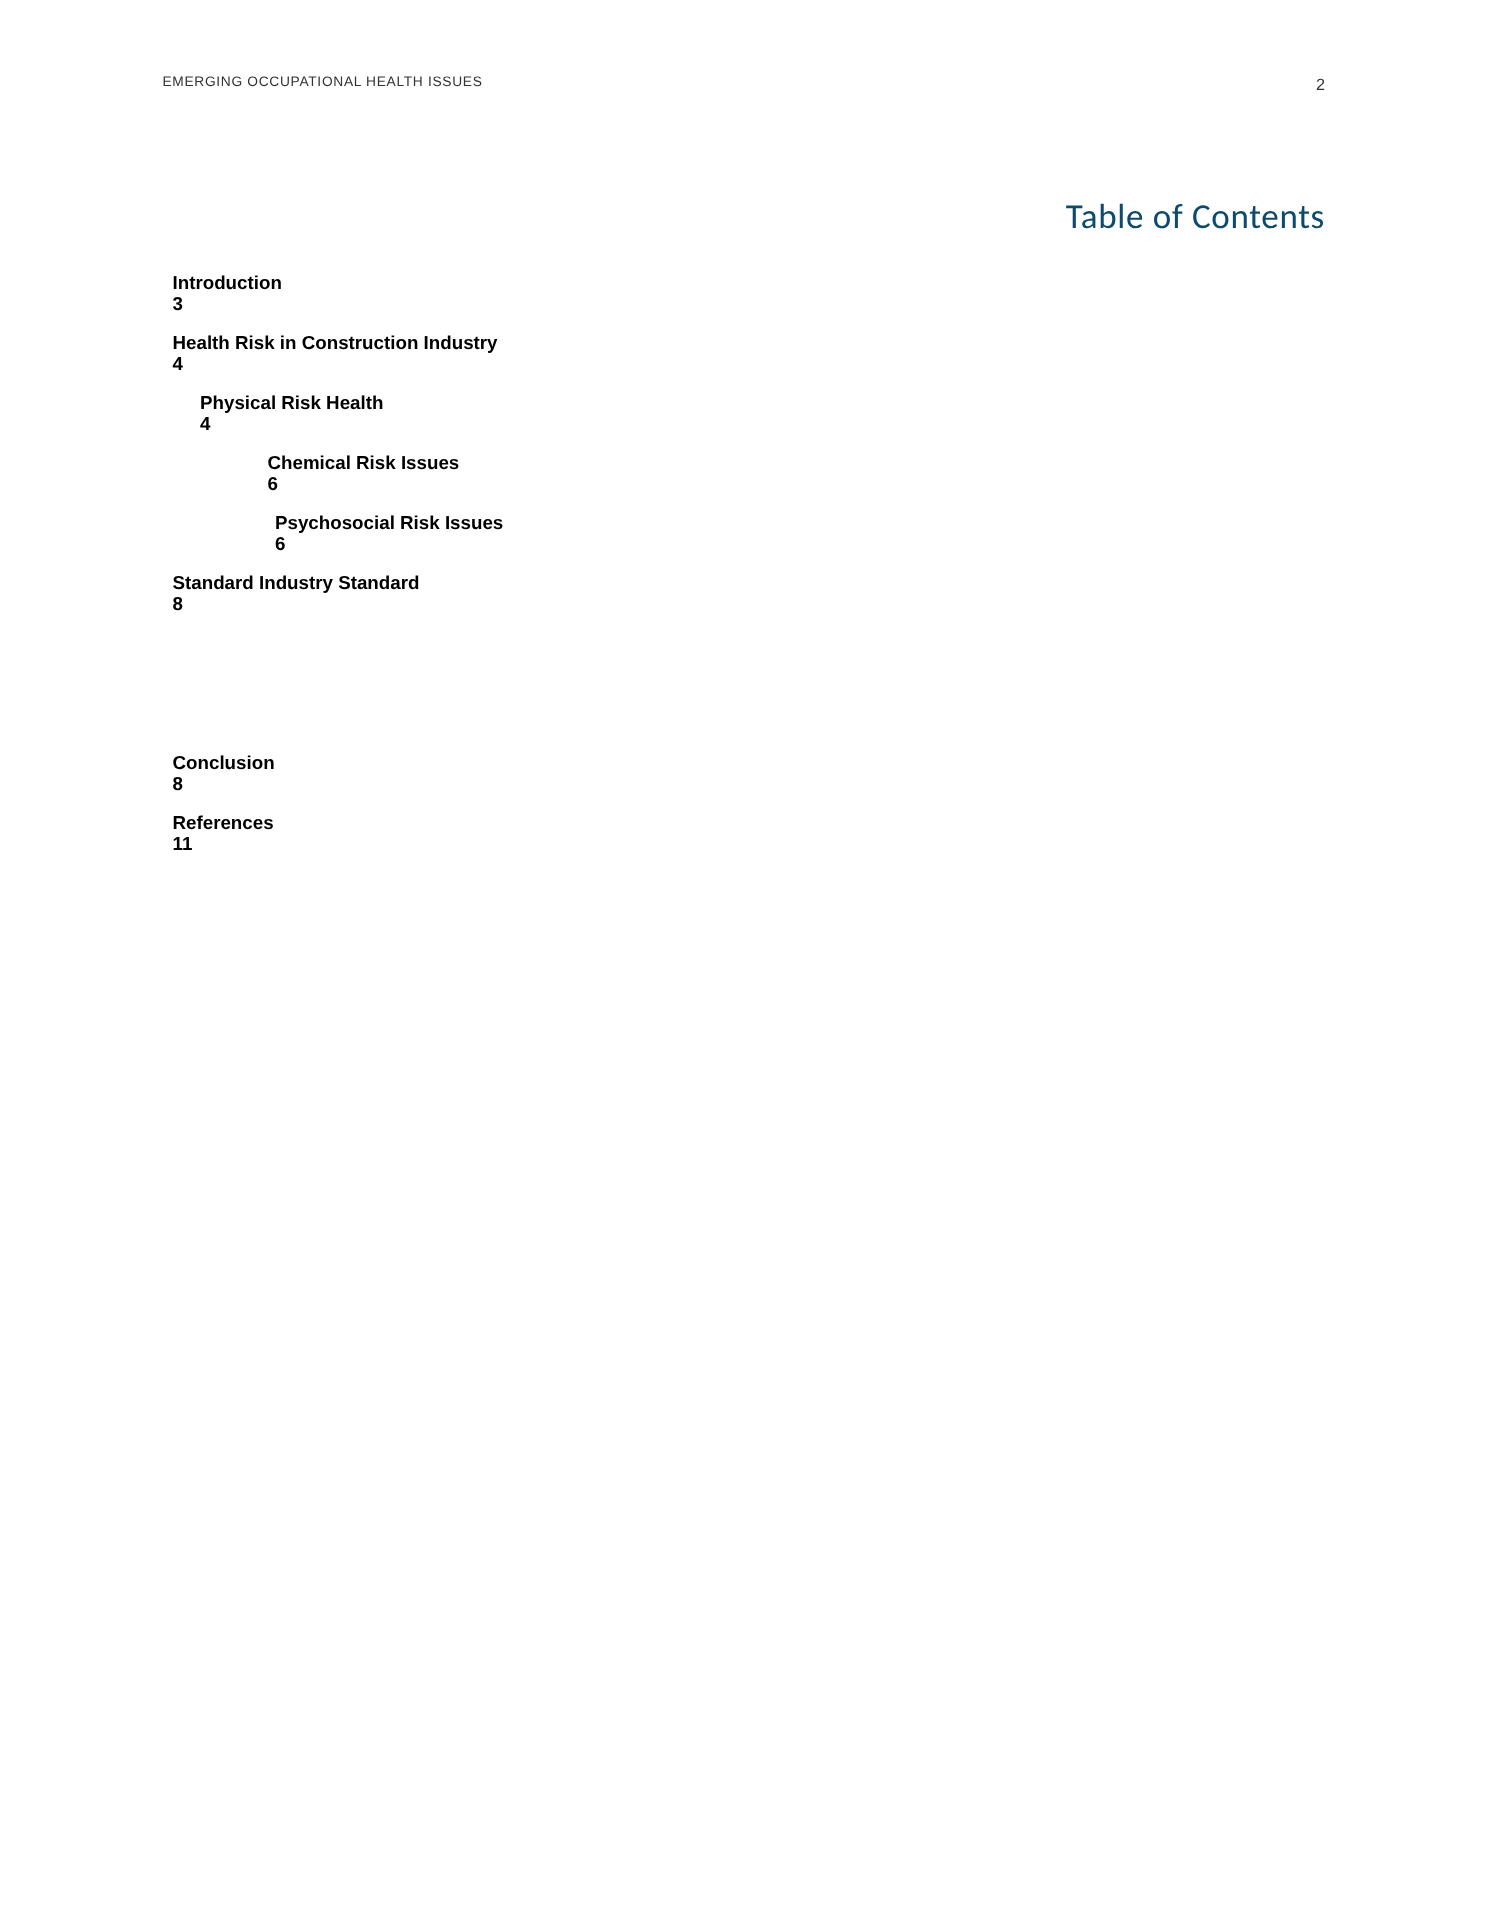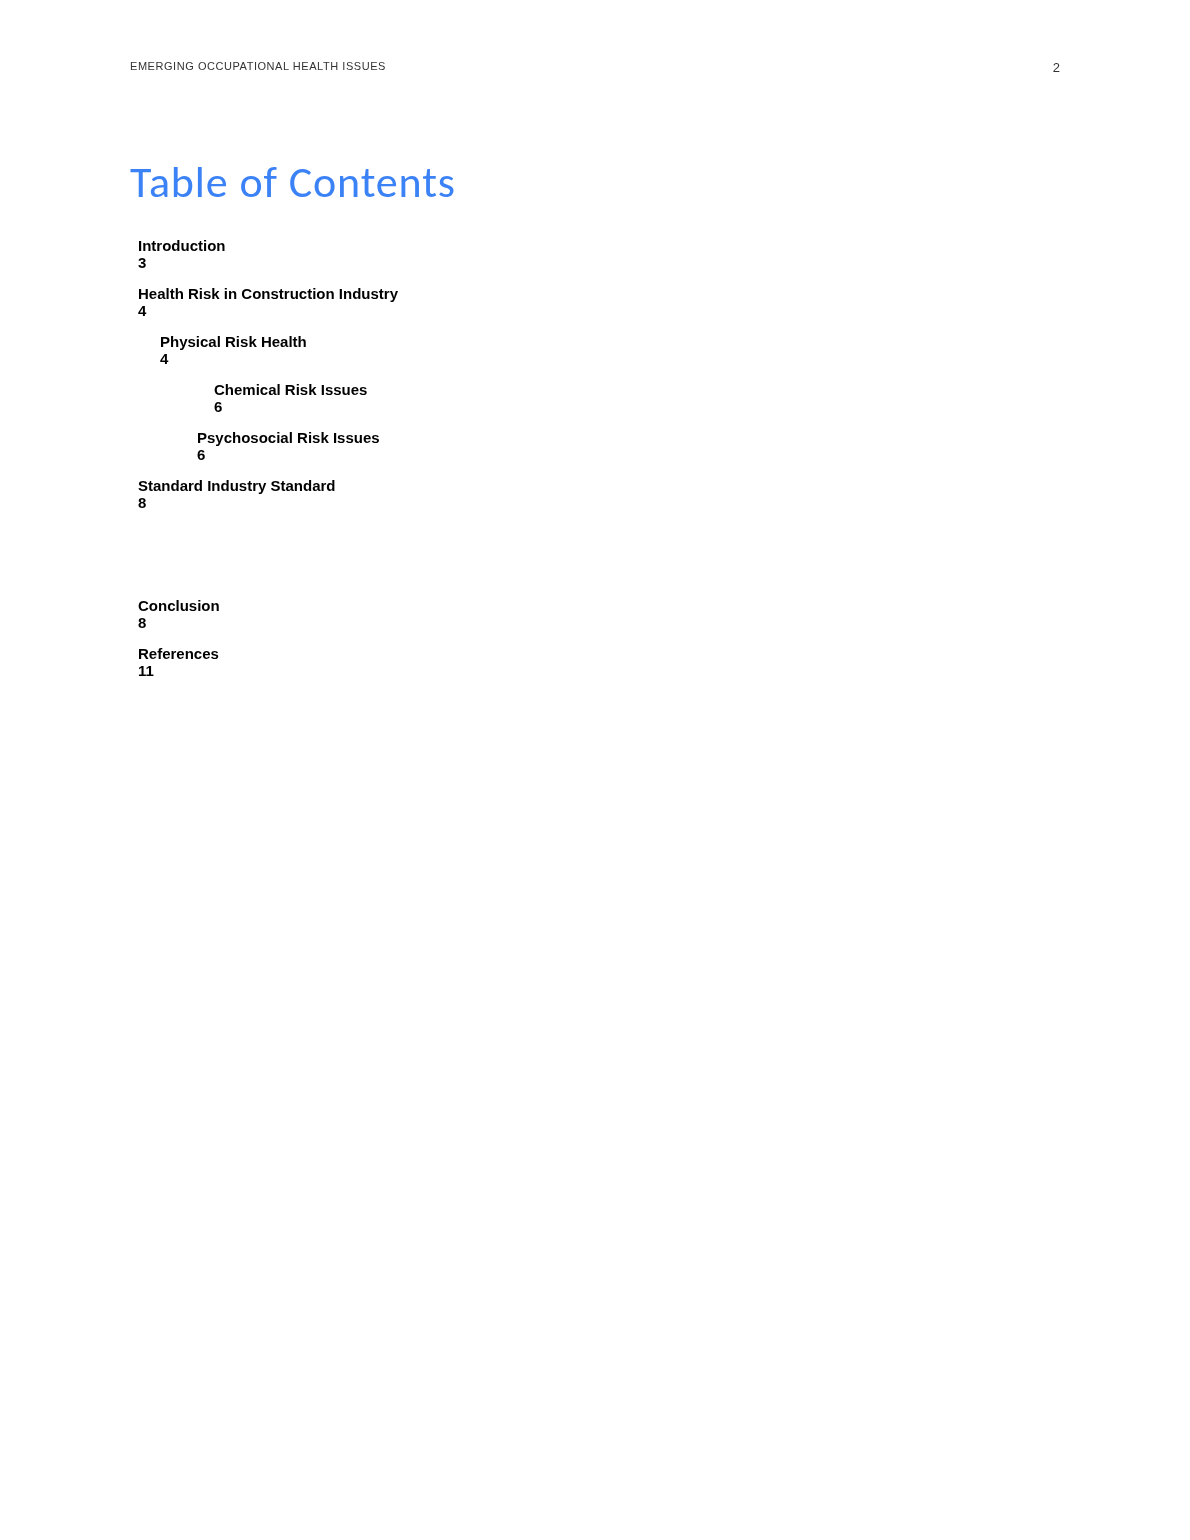--- a/index.html
+++ b/index.html
@@ -40,26 +40,27 @@
       font-weight: normal;
     }
 
     .header-page-number {
       font-size: 13px;
       font-family: Arial, sans-serif;
       color: #333333;
     }
 
     .toc-title {
-      font-size: 44px;
-      color: #3b82f6;
+      font-size: 28px;
+      color: #0c4a6e;
       font-family: 'Calibri', Arial, sans-serif;
       font-weight: normal;
       letter-spacing: 0.02em;
       margin-bottom: 28px;
+      text-align: right;
     }
 
     .toc-entries {
       margin-left: 0;
     }
 
     .toc-entry {
       display: flex;
       align-items: baseline;
       margin-bottom: 14px;
@@ -83,29 +84,29 @@
 
     .toc-entry.indent-1 .toc-entry-label {
       margin-left: 30px;
     }
 
     .toc-entry.indent-2 .toc-entry-label {
       margin-left: 84px;
     }
 
     .toc-entry.indent-3 .toc-entry-label {
-      margin-left: 67px;
+      margin-left: 90px;
     }
 
     .spacer {
       height: 60px;
     }
 
     .conclusion-section {
-      margin-top: 12px;
+      margin-top: 36px;
     }
   </style>
 </head>
 <body>
 
 <div class="page">
 
   <div class="header">
     <span class="header-title">EMERGING OCCUPATIONAL HEALTH ISSUES</span>
     <span class="header-page-number">2</span>

